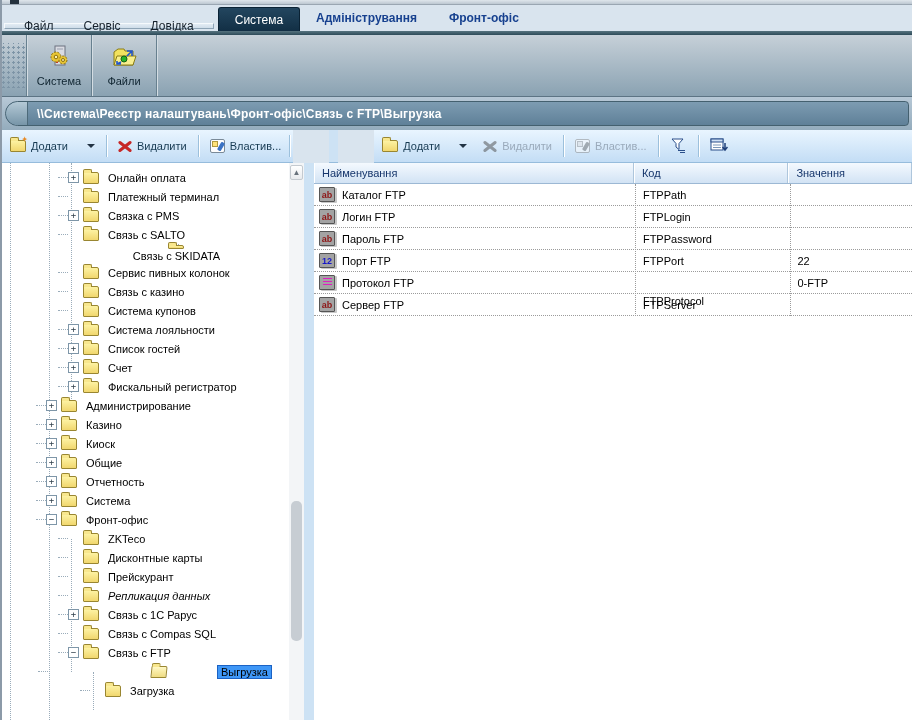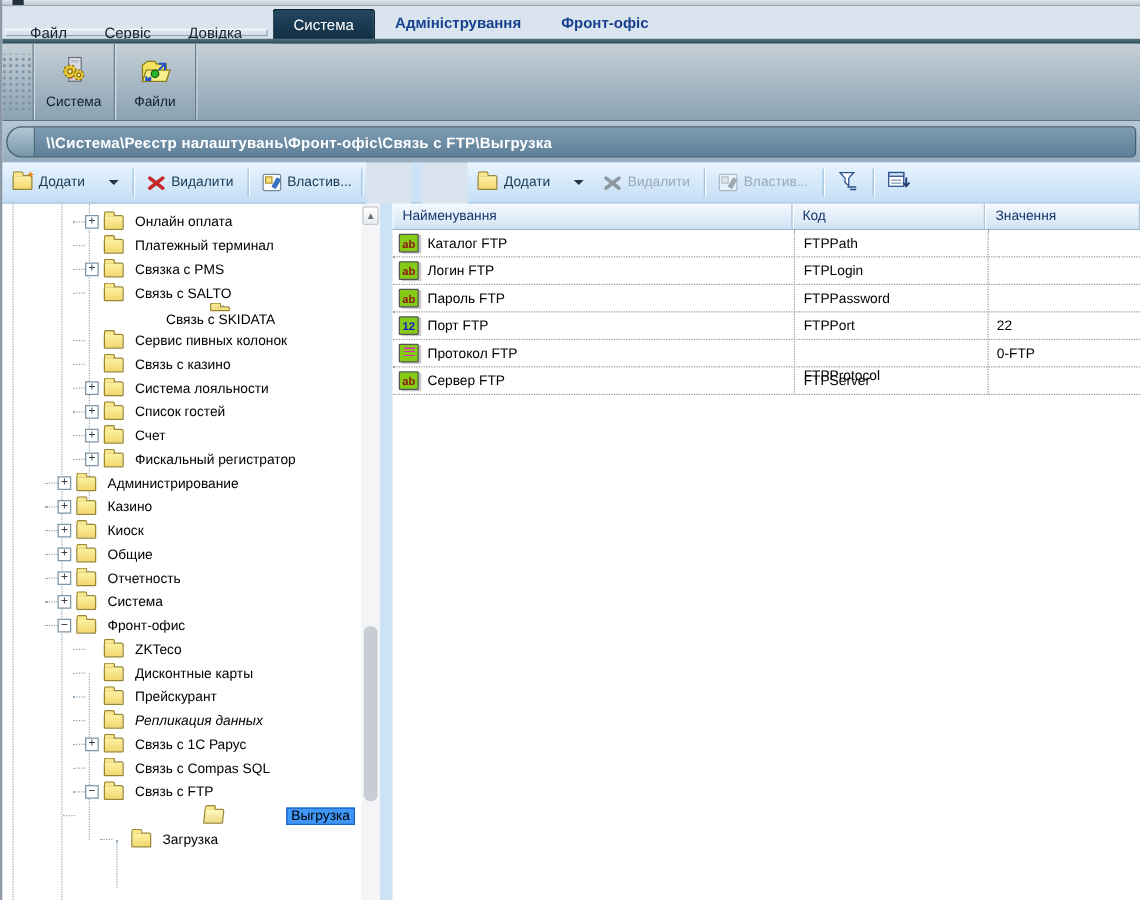--- a/index.html
+++ b/index.html
@@ -84,21 +84,21 @@
   .grid-panel { position:relative; flex:1; background:#ffffff; }
   .grid-head { position:absolute; left:0; right:0; top:0; height:21px; background:linear-gradient(#f4f9fe,#d2e3f4); border-bottom:1px solid #9cb8d4; display:flex; }
   .gh-cell { display:flex; align-items:center; padding-left:8px; color:#15356b; font-size:11px; border-right:1px solid #aec6dc; box-shadow:1px 0 0 #ffffff inset; }
   .grid-rows { position:absolute; left:0; right:0; top:21px; }
   .grow { height:22px; display:flex; align-items:center; border-bottom:1px dotted #9b9b9b; }
   .gcell { height:100%; display:flex; align-items:center; overflow:hidden; color:#000; }
   .gcell.c0 { padding-left:5px; gap:7px; }
   .gcell.c1, .gcell.c2 { padding-left:9px; }
   .gvline { position:absolute; top:0; width:0; border-left:1px dotted #9b9b9b; }
 
-  .ticon { position:relative; width:16px; height:15px; background:#84cc16; border:1px solid #555; border-radius:1px; display:flex; align-items:center; justify-content:center; font-weight:bold; font-size:9px; box-shadow:2px 1px 0 #c8c8c8; flex:none; }
+  .ticon { position:relative; width:16px; height:15px; background:#a3a3a3; border:1px solid #555; border-radius:1px; display:flex; align-items:center; justify-content:center; font-weight:bold; font-size:9px; box-shadow:2px 1px 0 #c8c8c8; flex:none; }
   .ticon.string { color:#8d1414; }
   .ticon.number { color:#1717c9; }
   .ticon .lines { width:9px; height:9px; background:repeating-linear-gradient(#e020c0 0 1px, transparent 1px 3px); }
 </style>
 </head>
 <body>
 
 <div class="app">
 
   <div class="top-strip">
@@ -263,20 +263,26 @@
             <span class="tlabel">Сервис пивных колонок</span>
           </div>
           <div class="trow" style="padding-left: 56px;">
             <span class="stub"></span>
             <span class="boxspace"></span>
             <span class="cssfolder"></span>
             <span class="tlabel">Связь с казино</span>
           </div>
           <div class="trow" style="padding-left: 56px;">
             <span class="stub"></span>
+            <span class="boxspace"></span>
+            <span class="cssfolder"></span>
+            <span class="tlabel">Система купонов</span>
+          </div>
+          <div class="trow" style="padding-left: 56px;">
+            <span class="stub"></span>
             <span class="expbox">+</span>
             <span class="cssfolder"></span>
             <span class="tlabel">Система лояльности</span>
           </div>
           <div class="trow" style="padding-left: 56px;">
             <span class="stub"></span>
             <span class="expbox">+</span>
             <span class="cssfolder"></span>
             <span class="tlabel">Список гостей</span>
           </div>
@@ -369,21 +375,21 @@
             <span class="boxspace"></span>
             <span class="cssfolder"></span>
             <span class="tlabel">Связь с Compas SQL</span>
           </div>
           <div class="trow" style="padding-left: 56px;">
             <span class="stub"></span>
             <span class="expbox">−</span>
             <span class="cssfolder"></span>
             <span class="tlabel">Связь с FTP</span>
           </div>
-          <div class="trow" style="padding-left: 48px; gap: 44px;">
+          <div class="trow" style="padding-left: 36px; gap: 44px;">
             <span class="stub"></span>
             <span class="boxspace"></span>
             <span class="cssfolder open"></span>
             <span class="tlabel selected">Выгрузка</span>
           </div>
           <div class="trow" style="padding-left: 78px;">
             <span class="stub"></span>
             <span class="boxspace"></span>
             <span class="cssfolder"></span>
             <span class="tlabel">Загрузка</span>

